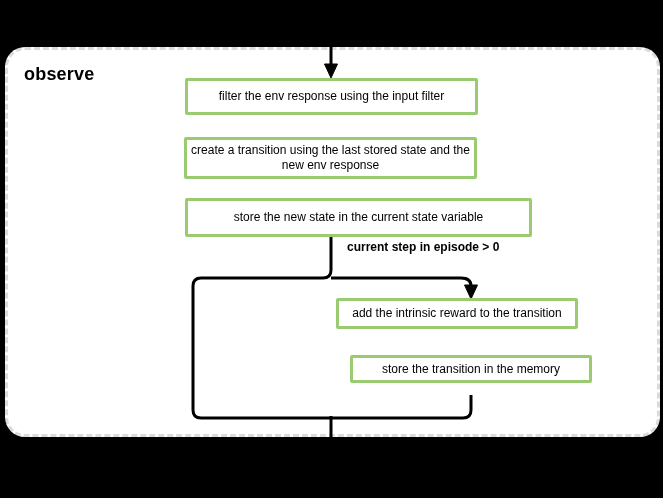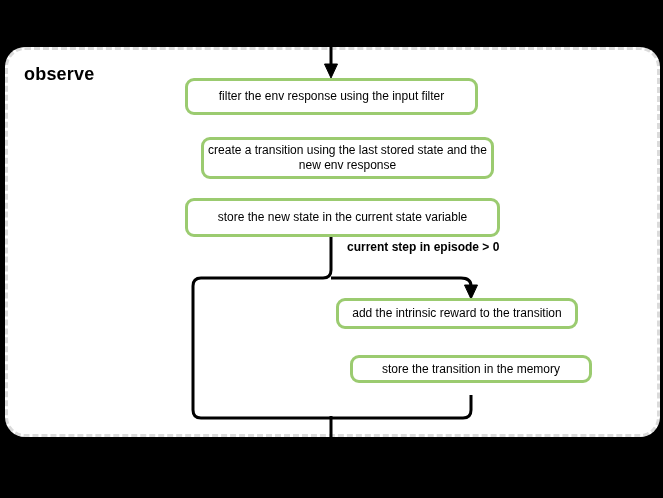--- a/index.html
+++ b/index.html
@@ -55,34 +55,34 @@
     fill: var(--connector, #000000);
     stroke: var(--connector, #000000);
     stroke-width: 1;
   }
   .node {
     position: absolute;
     z-index: 3;
     box-sizing: border-box;
     background: var(--node-fill, #ffffff);
     border: 3px solid var(--node-border, #9bcb70);
-    border-radius: 9px;
+    border-radius: 2px;
     display: flex;
     align-items: center;
     justify-content: center;
     text-align: center;
     font-size: 12px;
     line-height: 1.25;
     color: var(--text, #000000);
     white-space: pre-line;
     padding: 2px 0;
   }
   #node-0 { left: 185px; top: 78px;  width: 293px; height: 37px; }
-  #node-1 { left: 201px; top: 137px; width: 293px; height: 42px; }
-  #node-2 { left: 185px; top: 198px; width: 315px; height: 39px; }
+  #node-1 { left: 184px; top: 137px; width: 293px; height: 42px; }
+  #node-2 { left: 185px; top: 198px; width: 347px; height: 39px; }
   #node-3 { left: 336px; top: 298px; width: 242px; height: 31px; }
   #node-4 { left: 350px; top: 355px; width: 242px; height: 28px; }
   .branch-label {
     position: absolute;
     left: 347px;
     top: 240px;
     font-size: 12px;
     font-weight: bold;
     color: var(--text, #000000);
     z-index: 3;

